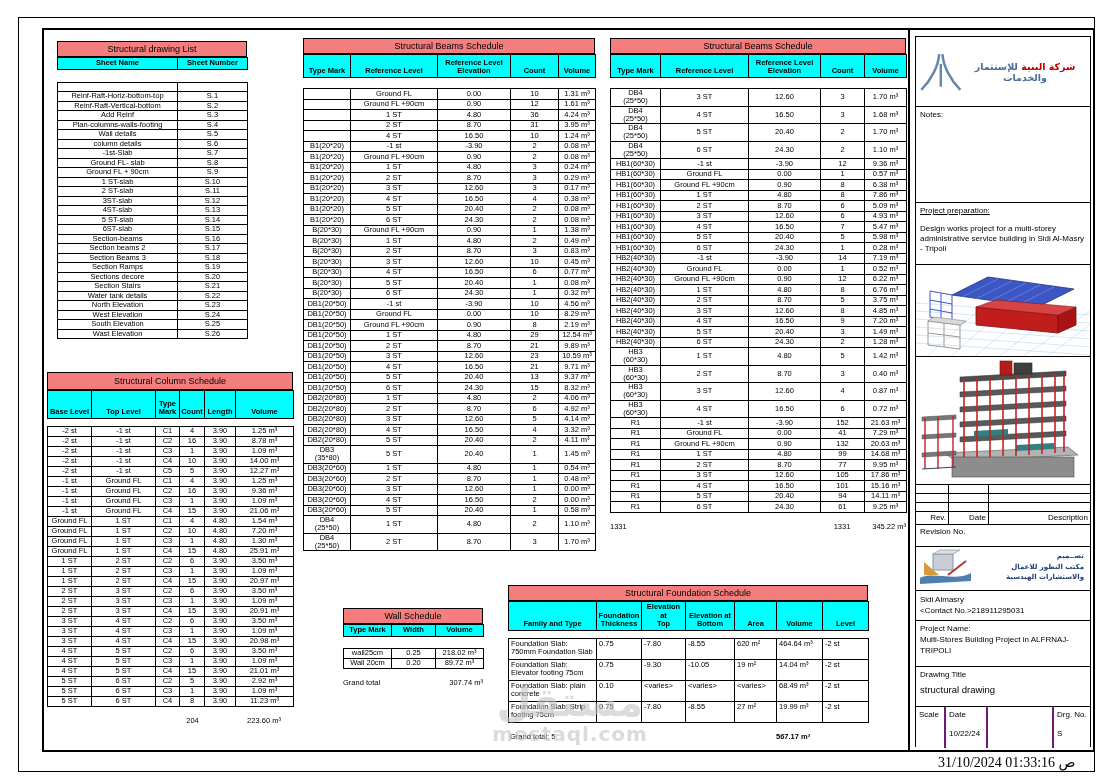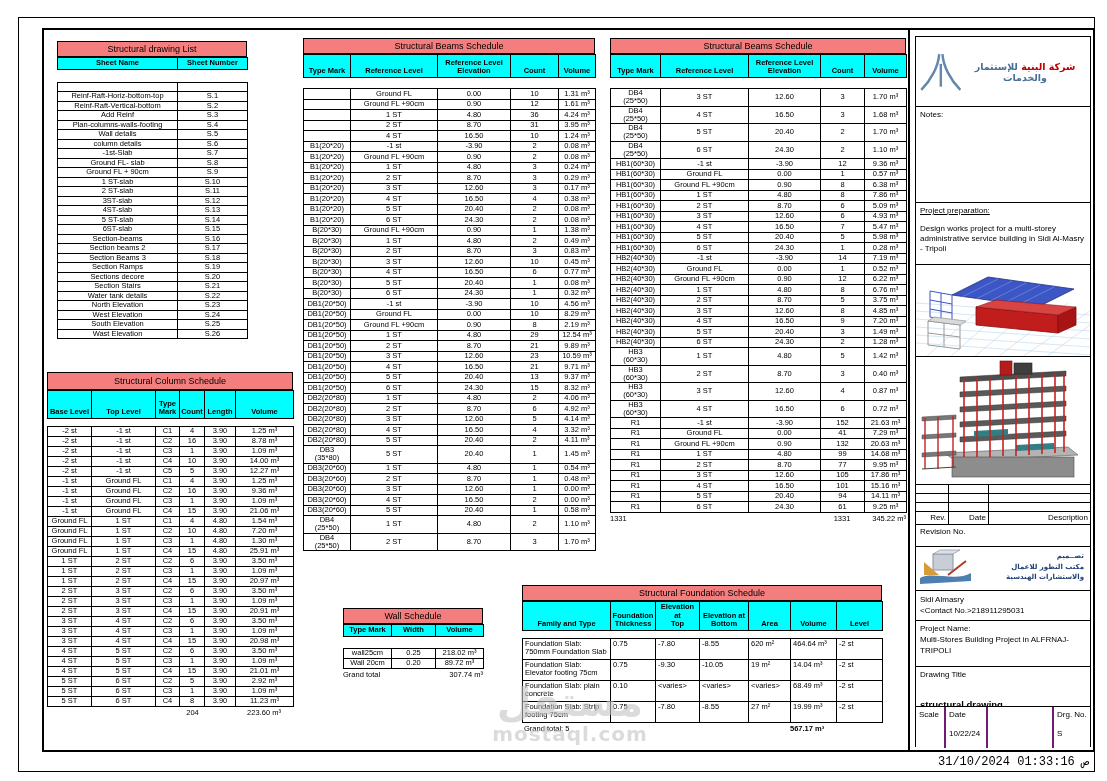--- a/index.html
+++ b/index.html
@@ -23,21 +23,21 @@
 
   .dl td       { height:9.5px; }
   .colsch td   { height:10px; }
   .beams td    { height:10.5px; }
   .wall td     { height:10px; }
   .found td    { height:21px; text-align:left; vertical-align:top; padding:1px 2px; }
   .found th    { height:25px; }
   .beams th    { height:23px; }
   .colsch th   { height:28px; }
 
-  .totrow { position:relative; height:12px; font-size:7.5px; margin-top:1px; }
+  .totrow { position:relative; height:12px; font-size:7.5px; margin-top:9px; }
   .totrow span { position:absolute; top:0; }
 
   
   .tblock { left:915px; top:36px; width:176px; height:711px; border:1px solid #000; background:#fff; }
   .sec { border-bottom:1px solid #000; position:relative; overflow:hidden; background:#fff; }
   .sec:last-child { border-bottom:none; }
   .sec-logo { height:70px; display:flex; align-items:center; padding:2px; }
   .sec-notes { height:96px; font-size:8px; padding:3px 4px; }
   .sec-prep { height:62px; font-size:8px; padding:3px 4px; line-height:1.25; }
   .prep-label { text-decoration:underline; display:block; margin-bottom:8px; }
@@ -49,33 +49,33 @@
   .revgrid div { border-right:1px solid #000; border-bottom:1px solid #000; padding:0 2px; line-height:12px; }
   .revgrid div:nth-child(3n) { border-right:none; }
   .revgrid div:nth-child(n+10) { border-bottom:none; }
   .sec-revno { height:22px; font-size:8px; padding:2px 4px; }
   .sec-dlogo { height:44px; display:flex; padding:2px; }
   .dlogo-txt { flex:1; direction:rtl; text-align:right; font-size:7px; color:#1f3f77; font-weight:bold;
                font-family:"DejaVu Sans", sans-serif; padding:2px 4px 0 0; line-height:1.5; }
   .sec-contact { height:30px; font-size:8px; padding:3px 4px; line-height:1.4; }
   .sec-projname { height:46px; font-size:8px; padding:3px 4px; line-height:1.35; }
   .sec-drawtitle { height:40px; font-size:8px; padding:3px 4px; }
-  .drawtitle-val { font-size:9.5px; margin-top:20px;font-weight:bold; }
+  .drawtitle-val { font-size:9.5px; margin-top:5px; }
   .sec-scale { height:41px; }
   .scalegrid { display:grid; grid-template-columns:30px 42px 1fr 36px; height:100%; font-size:8px; }
   .scalegrid > div { border-right:2px solid #701a75; padding:3px 3px; }
   .scalegrid > div:last-child { border-right:none; }
   .scaleval { display:block; margin-top:10px; }
 
   .arlogo-text { direction:rtl; font-family:"DejaVu Sans", sans-serif; font-size:9.5px; font-weight:bold;
                  flex:1; text-align:center; }
   .arlogo-text .red { color:#c00000; }
   .arlogo-text .blu { color:#4a6e96; }
 
-  .timestamp { left:938px; top:754px; font-size:12px; font-family:Liberation Mono, monospace; }
+  .timestamp { left:938px; top:754px; font-size:14px; font-family:Liberation Serif, serif; }
 
   .watermark { left:450px; top:682px; width:240px; text-align:center; color:#c4c4c4; opacity:.6;
                font-family:"DejaVu Sans", sans-serif; z-index:9; pointer-events:none; }
   .watermark .ar { font-size:40px; font-weight:bold; line-height:1.0; }
   .watermark .dom { font-size:20px; font-weight:bold; letter-spacing:1px; }
 </style>
 </head>
 <body>
 
 <div class="abs outer-border"></div>
@@ -1141,21 +1141,21 @@
           <td>89.72 m³</td>
         </tr>
       </tbody>
     </table>
   <div class="totrow">
     <span style="left:0;">Grand total</span>
     <span style="left:92px; width:48px; text-align:right;">307.74 m³</span>
   </div>
 </div>
 
-<div class="sched found" style="left:522px; top:585px; width:360px;">
+<div class="sched found" style="left:508px; top:585px; width:360px;">
   <div class="ttl">Structural Foundation Schedule</div>
   <table>
     <colgroup>
         <col style="width:88px">
         <col style="width:45px">
         <col style="width:44px">
         <col style="width:49px">
         <col style="width:42px">
         <col style="width:46px">
         <col style="width:46px">

